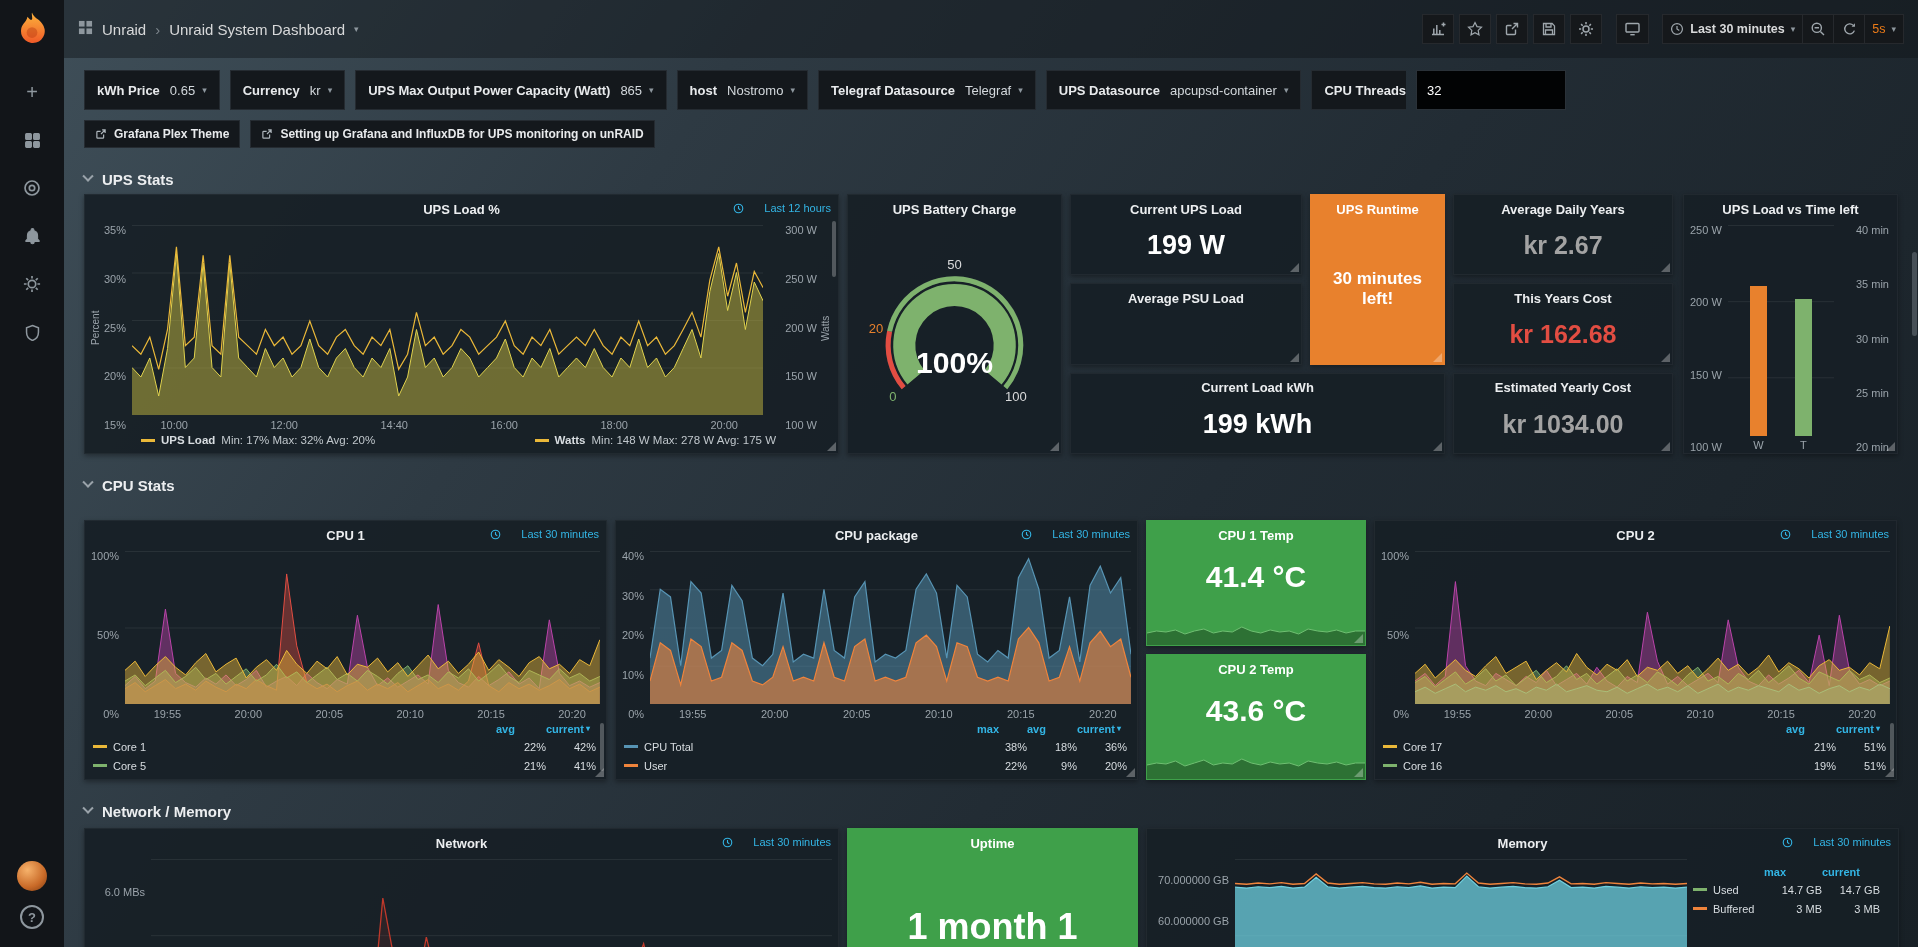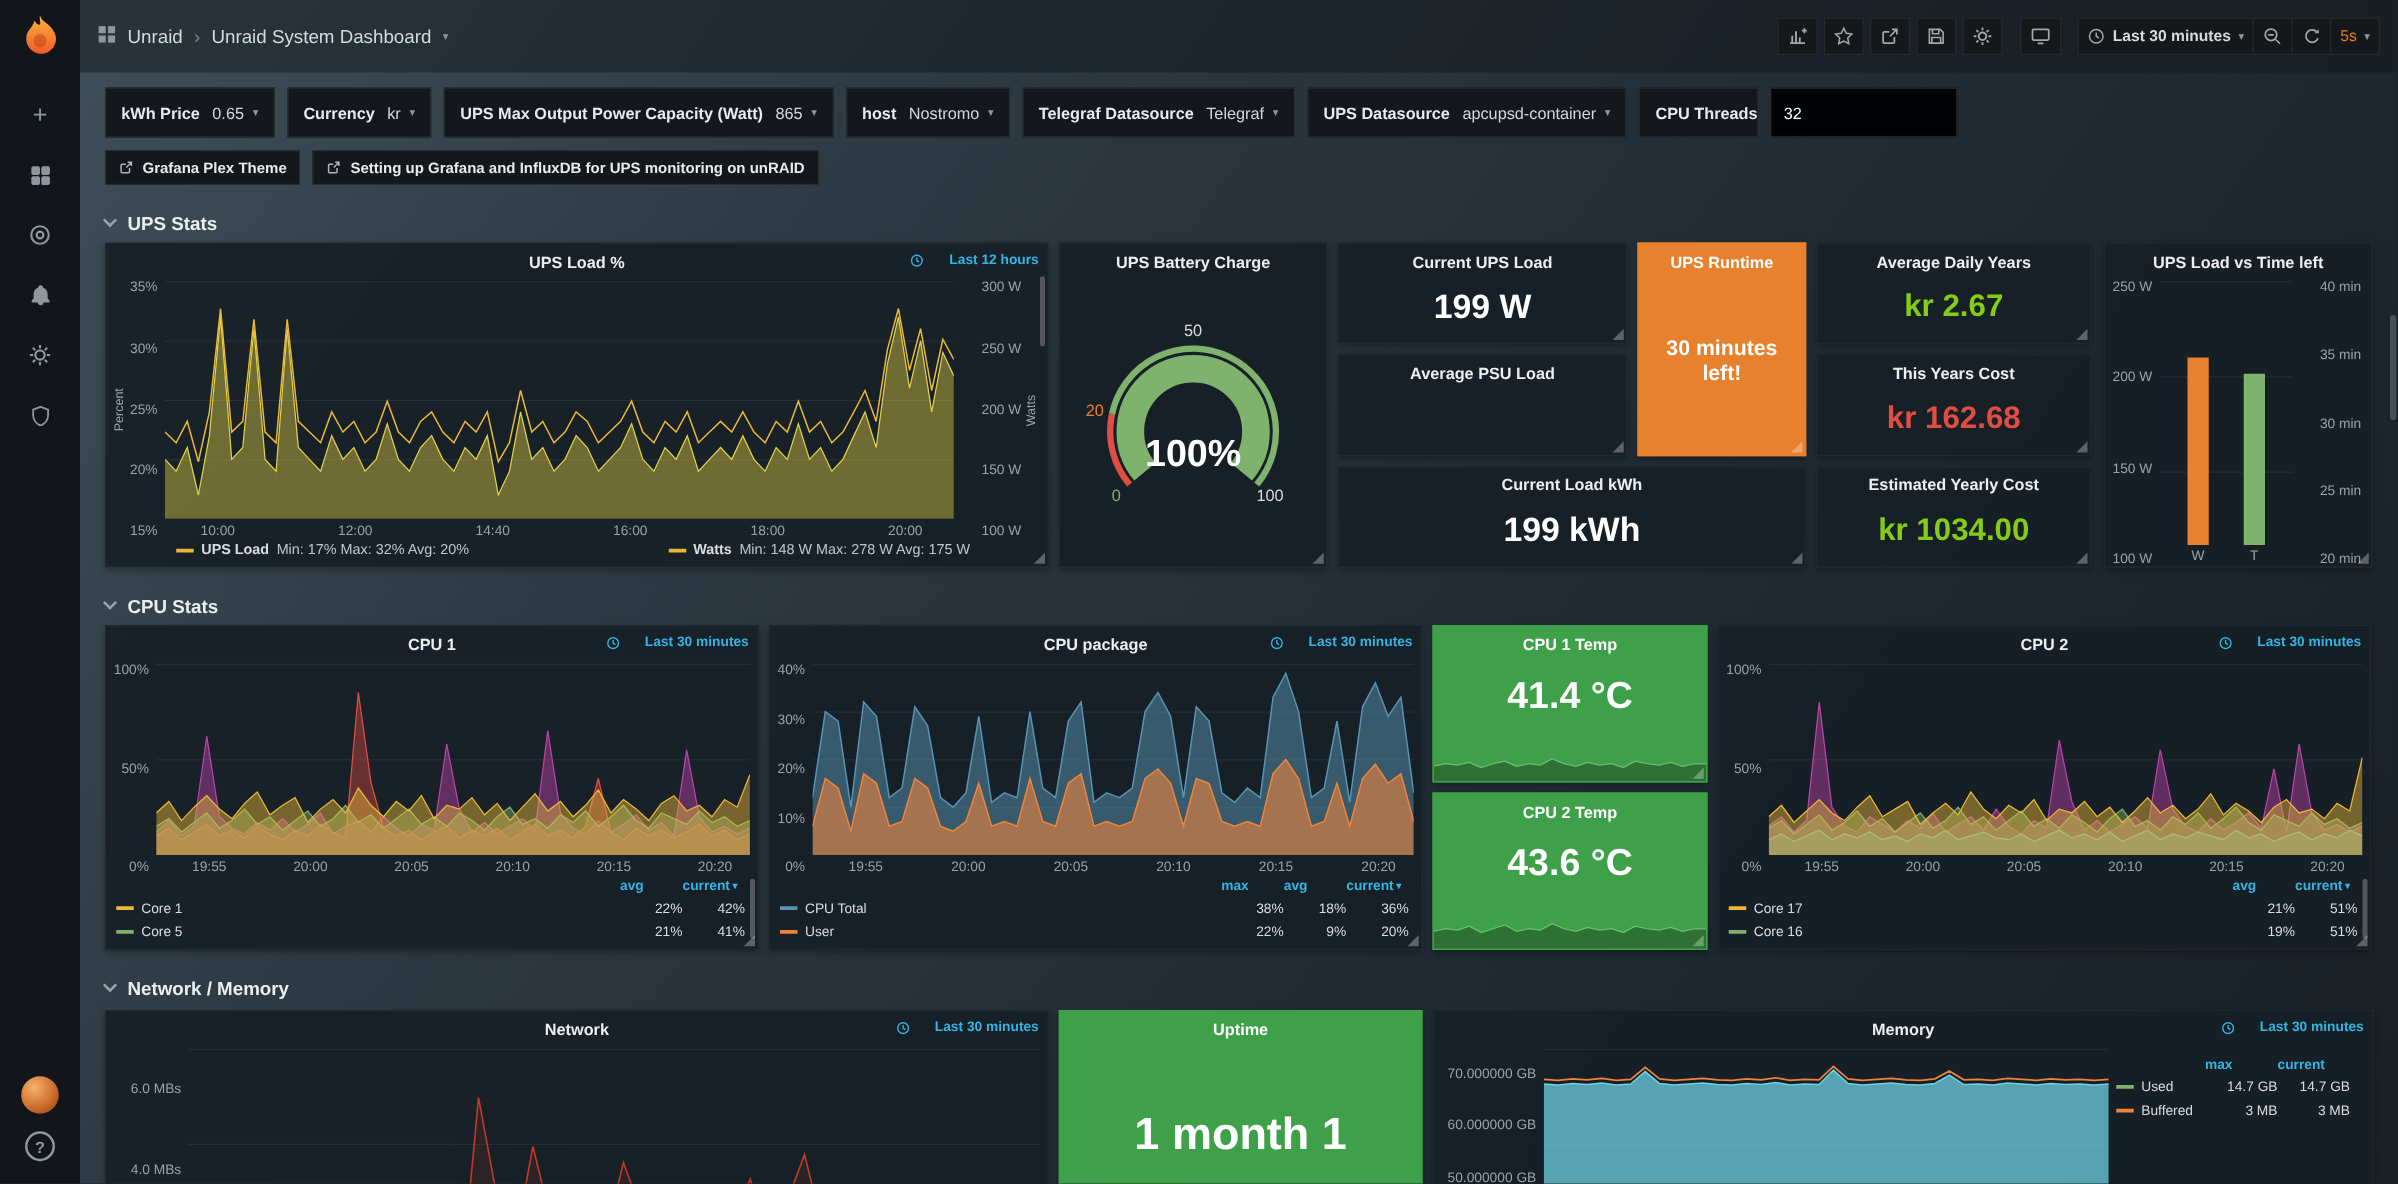--- a/index.html
+++ b/index.html
@@ -36,27 +36,27 @@
 .var-value{display:flex;align-items:center;gap:7px;color:#d3d8dc}
 .cpu-input{height:40px;width:150px;background:#020304;border:1px solid #2a3138;color:#fff;padding:0 10px;font-size:13px;font-family:"Liberation Sans",sans-serif}
 .var-pill.with-input{padding-right:0;border-right:none;background:#14181c}
 .links-row{display:flex;gap:10px;margin-top:10px}
 .dash-link{display:flex;align-items:center;gap:7px;height:28px;background:#14181c;border:1px solid #252b31;padding:0 10px;font-weight:700;font-size:12px;color:#e8eaec;cursor:pointer}
 .dash-link svg{stroke:#aeb6bc}
 .section-header{display:flex;align-items:center;gap:10px;height:30px;margin-top:16px;font-weight:700;font-size:15px;color:#eceef0;cursor:pointer}
 .chev{width:8px;height:8px;border-right:2px solid #9aa3aa;border-bottom:2px solid #9aa3aa;transform:rotate(45deg) translate(-2px,-2px)}
 .row{display:grid;gap:8px;justify-content:start}
 .row-ups{grid-template-columns:755px 215px 605px 215px;height:260px}
-.row-cpu{grid-template-columns:523px 523px 220px 523px;height:260px;margin-top:0}
+.row-cpu{grid-template-columns:523px 523px 220px 523px;height:260px;margin-top:20px}
 .row-net{grid-template-columns:755px 291px 753px;height:260px;margin-top:2px}
 
 .panel{position:relative;background:rgba(23,31,38,.93);border:1px solid rgba(255,255,255,.045);box-shadow:0 2px 5px rgba(0,0,0,.35);display:flex;flex-direction:column;min-width:0;min-height:0;overflow:hidden}
 .panel-header{flex:none;height:28px;display:flex;align-items:center;justify-content:center;position:relative;padding:0 8px}
 .panel-title{font-weight:700;font-size:13px;color:#eceef0;cursor:pointer;white-space:nowrap}
-.time-label{position:absolute;right:7px;top:7px;display:flex;gap:20px;align-items:center;color:#33b5e5;font-size:11px;font-weight:700}
+.time-label{position:absolute;right:7px;top:7px;display:flex;gap:20px;align-items:center;color:#33b5e5;font-size:11px;font-weight:400}
 .time-label svg{stroke:#33b5e5}
 .rhandle{position:absolute;right:2px;bottom:2px;width:0;height:0;border-style:solid;border-width:0 0 9px 9px;border-color:transparent transparent rgba(255,255,255,.30) transparent;cursor:nwse-resize}
 .mini-scroll{position:absolute;width:4px;border-radius:2px;background:rgba(255,255,255,.25);right:2px}
 
 .graph{flex:1;display:flex;min-height:0;padding:2px 6px 0 4px}
 .ylab{writing-mode:vertical-rl;transform:rotate(180deg);font-size:10px;color:#9aa3aa;display:flex;align-items:center;justify-content:center;width:13px}
 .yticks{display:flex;flex-direction:column;justify-content:space-between;font-size:11px;color:#9aa3aa;text-align:right;padding:0 6px 0 2px;line-height:1;flex:none}
 .yticks.right{text-align:left;padding:0 2px 0 22px}
 .yticks.abs{position:relative;justify-content:flex-start}
 .yticks.abs span{position:absolute;right:6px;transform:translateY(-50%);white-space:nowrap}
@@ -82,21 +82,21 @@
 .lt-val{width:50px;text-align:right;color:#d8dde1}
 .lt-val.w60{width:58px}
 .hdr{color:#33b5e5;font-weight:700;display:flex;align-items:center;gap:2px}
 .hcaret{font-size:8px;color:#33b5e5}
 
 .stats-grid{display:grid;grid-template-columns:232px 135px 220px;grid-template-rows:1fr 1fr 1fr;gap:8px;height:100%;min-width:0}
 .p-cul{grid-column:1;grid-row:1}.p-runtime{grid-column:2;grid-row:1/3}.p-adc{grid-column:3;grid-row:1}
 .p-apl{grid-column:1;grid-row:2}.p-tyc{grid-column:3;grid-row:2}
 .p-kwh{grid-column:1/3;grid-row:3}.p-eyc{grid-column:3;grid-row:3}
 .stat-value{flex:1;display:flex;align-items:center;justify-content:center;font-weight:700;font-size:27px;color:#fff;padding-bottom:6px;text-align:center}
-.v-green{color:#84cc16}.v-red{color:#e24d42}
+.v-green{color:#a3a3a3}.v-red{color:#e24d42}
 .panel.orange-bg{background:#e8812d;border-color:#e8812d}
 .panel.green-bg{background:#3fa04a;border-color:#3fa04a}
 .panel.orange-bg .panel-title,.panel.green-bg .panel-title{color:#fff}
 .runtime-value{font-size:17px;line-height:1.2;padding:0 10px 8px}
 .uptime-value{font-size:36px;padding-bottom:90px}
 .temp-value{font-size:30px;padding-bottom:0}
 .temp-col{display:flex;flex-direction:column;gap:8px;min-height:0}
 .temp-col .panel{flex:1}
 .spark{flex:none;height:40px;position:relative}
 .spark svg{position:absolute;inset:0;width:100%;height:100%}

